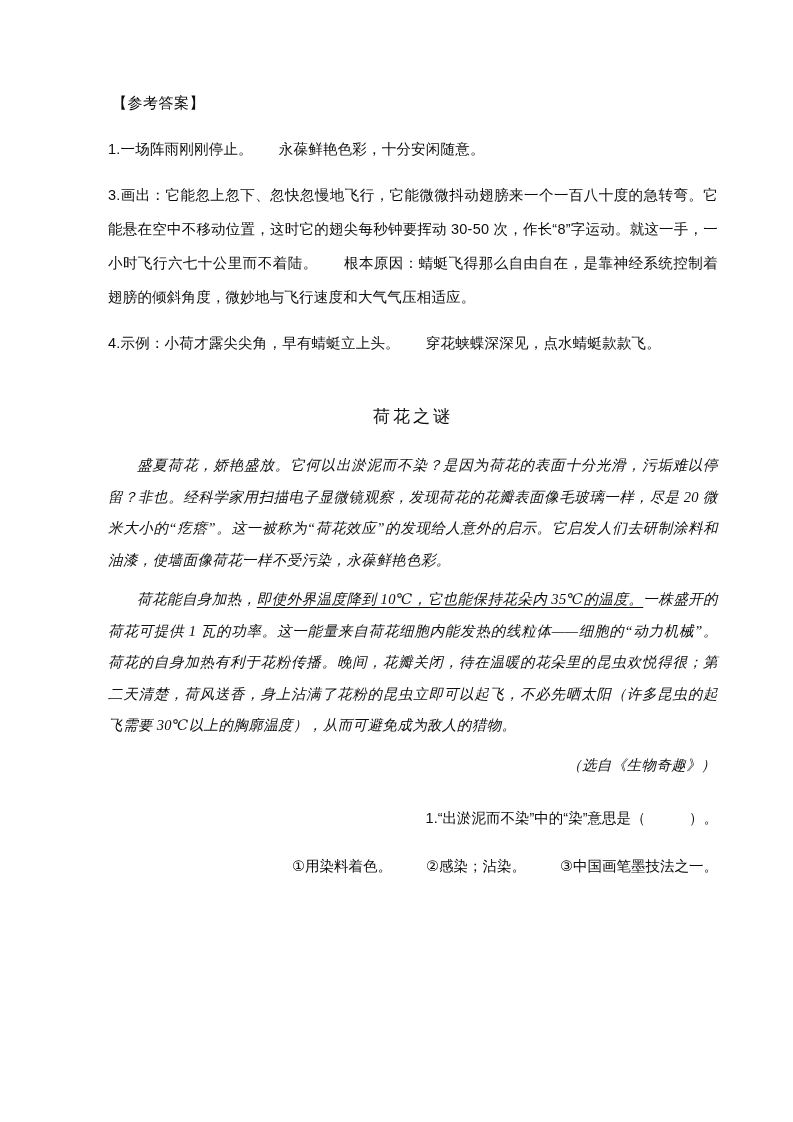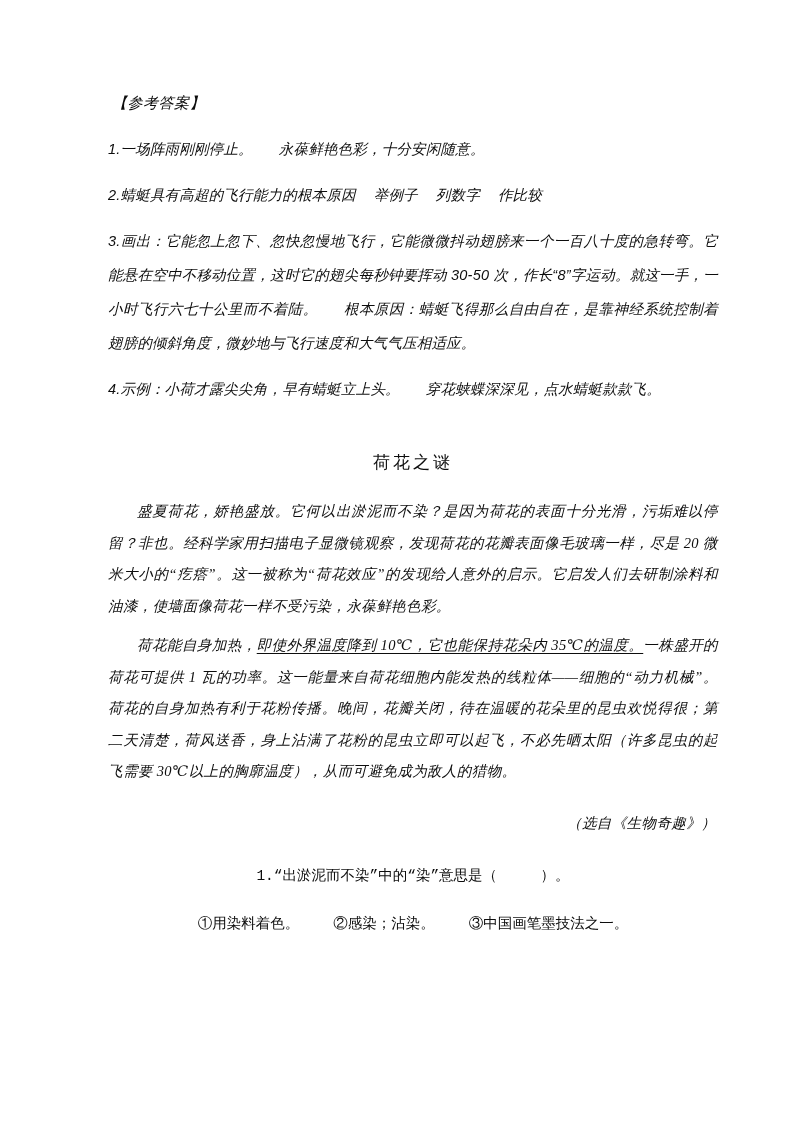--- a/index.html
+++ b/index.html
@@ -26,21 +26,20 @@
     box-sizing: border-box;
     padding: 88px 75px 40px 108px;
   }
 
   
   .answers {
     font-family: "Liberation Sans", "DejaVu Sans", sans-serif;
     font-size: 14.5px;
     line-height: 34px;
     letter-spacing: 0.2px;
-    font-style: italic;
   }
   .answers-title {
     font-size: 15px;
     line-height: 30px;
     margin: 0 0 14px 4px;
     font-weight: 400;
     letter-spacing: 0.5px;
   }
   .ans-item {
     margin: 0 0 12px 0;
@@ -80,53 +79,51 @@
   .article p.body .u {
     text-decoration: underline;
     text-underline-offset: 3px;
   }
   .source {
     font-family: Liberation Sans, sans-serif;
     font-style: italic;
     font-size: 14.5px;
     line-height: 31.5px;
     text-align: right;
-    margin: 20px 0 0 0;
+    margin: 8px 0 0 0;
     padding-right: 2px;
     letter-spacing: 0.4px;
   }
 
   
   .questions {
     margin-top: 20px;
     font-family: "Liberation Sans", "DejaVu Sans", sans-serif;
     font-size: 14.5px;
     line-height: 34px;
   }
   .q-line {
     margin: 0 0 14px 0;
-    text-align: center;
+    text-align: right;
     word-break: break-all;
-    font-family: Liberation Mono, monospace;
   }
   .blank-paren { letter-spacing: 0; }
   .opt-gap { display: inline-block; width: 34px; }
 </style>
 </head>
 <body>
 
 <div class="page">
 
   <section class="answers">
 
     <h1 class="answers-title">【参考答案】</h1>
 
     <p class="ans-item"><span>1.</span><span>一场阵雨刚刚停止。</span><span class="gap-wide"></span><span>永葆鲜艳色彩，十分安闲随意。</span></p>
 
-    <p class="ans-item"><span>2.</span><span>蜻蜓具有高超的飞行能力的根本原因</span><span class="gap-mid"></span><span>举例子</span><span class="gap-mid"></span><span>列数字</span><span class="gap-mid"></span><span>作比较</span></p>
 
     <p class="ans-item"><span>3.</span><span>画出：它能忽上忽下、忽快忽慢地飞行，它能微微抖动翅膀来一个一百八十度的急转弯。它能悬在空中不移动位置，这时它的翅尖每秒钟要挥动 30-50 次，作长“8”字运动。就这一手，一小时飞行六七十公里而不着陆。</span><span class="gap-wide"></span><span>根本原因：蜻蜓飞得那么自由自在，是靠神经系统控制着翅膀的倾斜角度，微妙地与飞行速度和大气气压相适应。</span></p>
 
     <p class="ans-item tight"><span>4.</span><span>示例：小荷才露尖尖角，早有蜻蜓立上头。</span><span class="gap-wide"></span><span>穿花蛱蝶深深见，点水蜻蜓款款飞。</span></p>
 
   </section>
 
   <article class="article">
 
     <h2 class="article-title">荷花之谜</h2>

